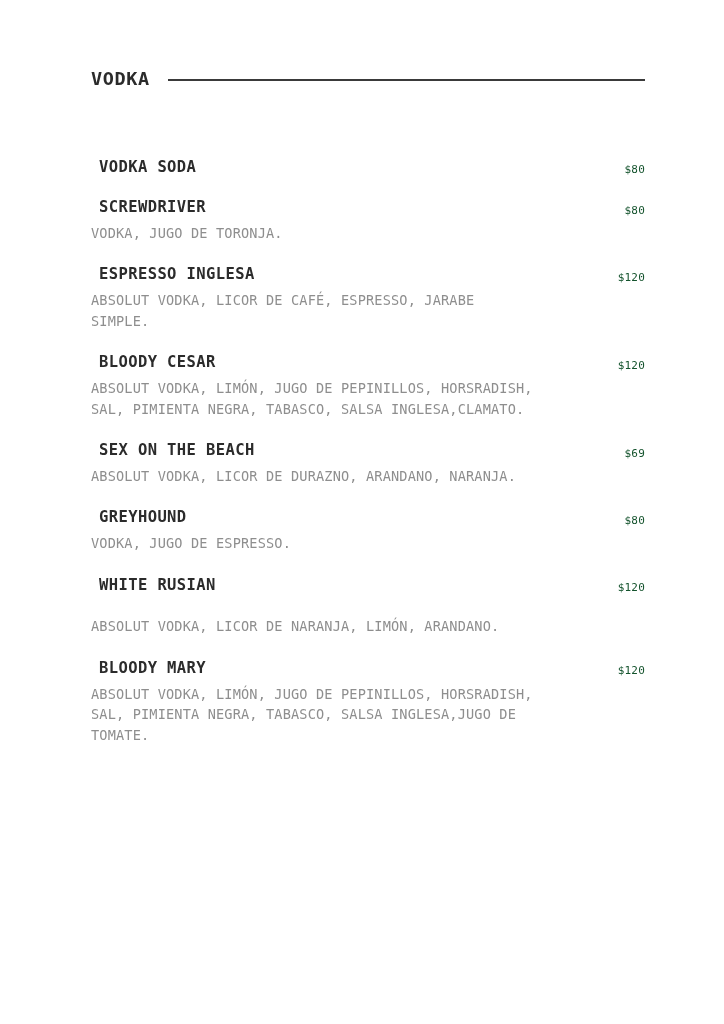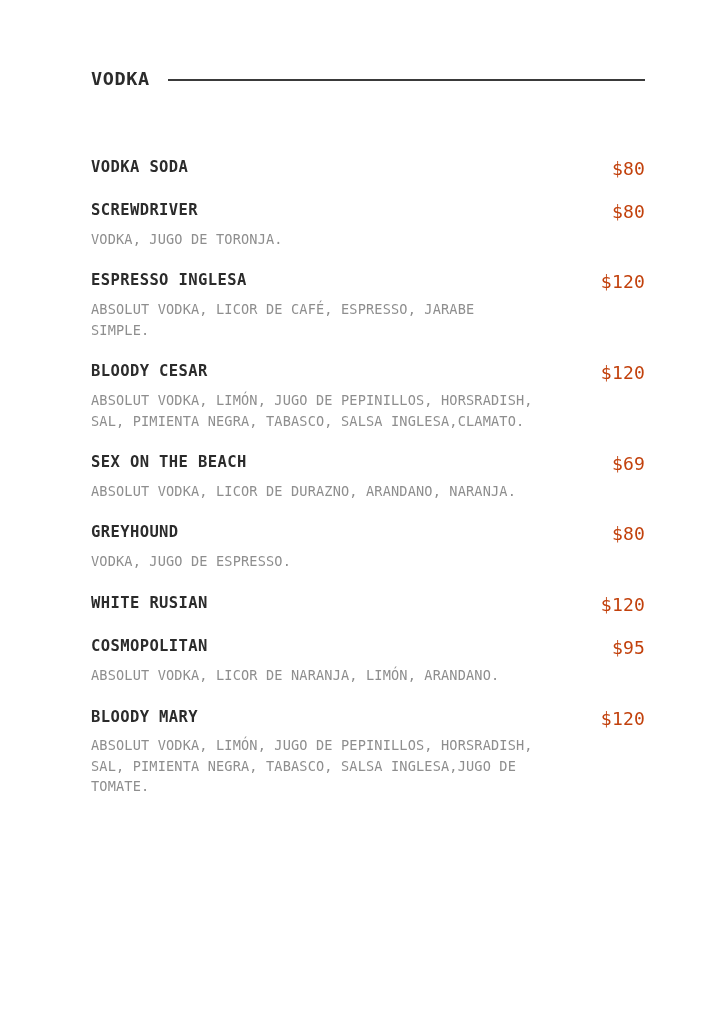--- a/index.html
+++ b/index.html
@@ -53,39 +53,40 @@
   }
   .item {
     margin-bottom: 22px;
   }
   .item:last-child {
     margin-bottom: 0;
   }
 
   .item-head {
     display: flex;
-    align-items: flex-start;
+    align-items: flex-end;
     justify-content: space-between;
     gap: 8px;
+    margin-left: 8px;
   }
   .item-name {
     font-family: "DejaVu Sans Mono", monospace;
     font-weight: bold;
     font-size: 15.5px;
     letter-spacing: 0.4px;
     color: #2b2b2b;
     line-height: 1.2;
     white-space: nowrap;
   }
   .item-price {
     font-family: "DejaVu Sans Mono", monospace;
     font-weight: normal;
-    font-size: 18px;
+    font-size: 11px;
     letter-spacing: 0.2px;
-    color: #c2410c;
+    color: #14532d;
     line-height: 1.2;
     white-space: nowrap;
     text-align: right;
   }
   .item-desc {
     font-family: "DejaVu Sans Mono", monospace;
     font-weight: normal;
     font-size: 13.6px;
     letter-spacing: 0.15px;
     color: #8e8e8e;
@@ -149,24 +150,20 @@
         </div>
         <div class="item-desc">VODKA, JUGO DE ESPRESSO.</div>
       </div>
       <div class="item">
         <div class="item-head">
           <div class="item-name">WHITE RUSIAN</div>
           <div class="item-price">$120</div>
         </div>
       </div>
       <div class="item">
-        <div class="item-head">
-          <div class="item-name">COSMOPOLITAN</div>
-          <div class="item-price">$95</div>
-        </div>
         <div class="item-desc">ABSOLUT VODKA, LICOR DE NARANJA, LIMÓN, ARANDANO.</div>
       </div>
       <div class="item">
         <div class="item-head">
           <div class="item-name">BLOODY MARY</div>
           <div class="item-price">$120</div>
         </div>
         <div class="item-desc">ABSOLUT VODKA, LIMÓN, JUGO DE PEPINILLOS, HORSRADISH,
 SAL, PIMIENTA NEGRA, TABASCO, SALSA INGLESA,JUGO DE
 TOMATE.</div>

